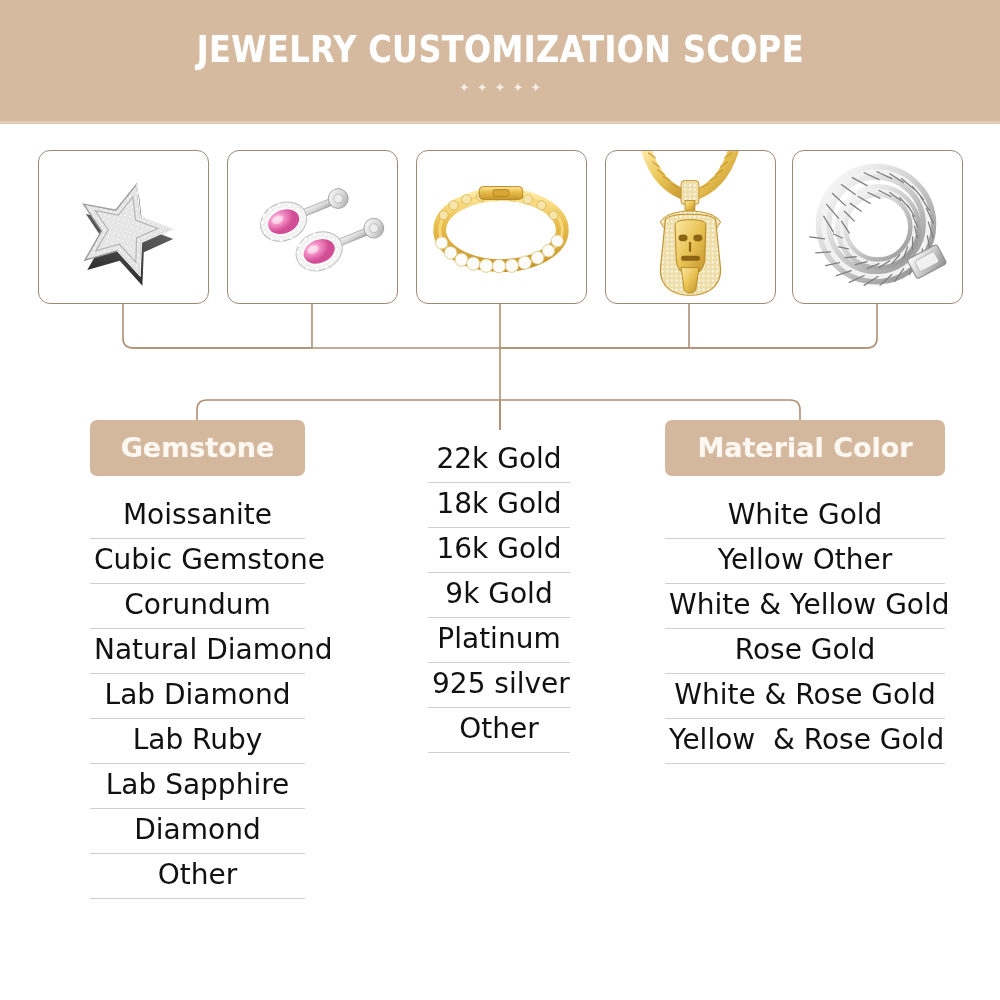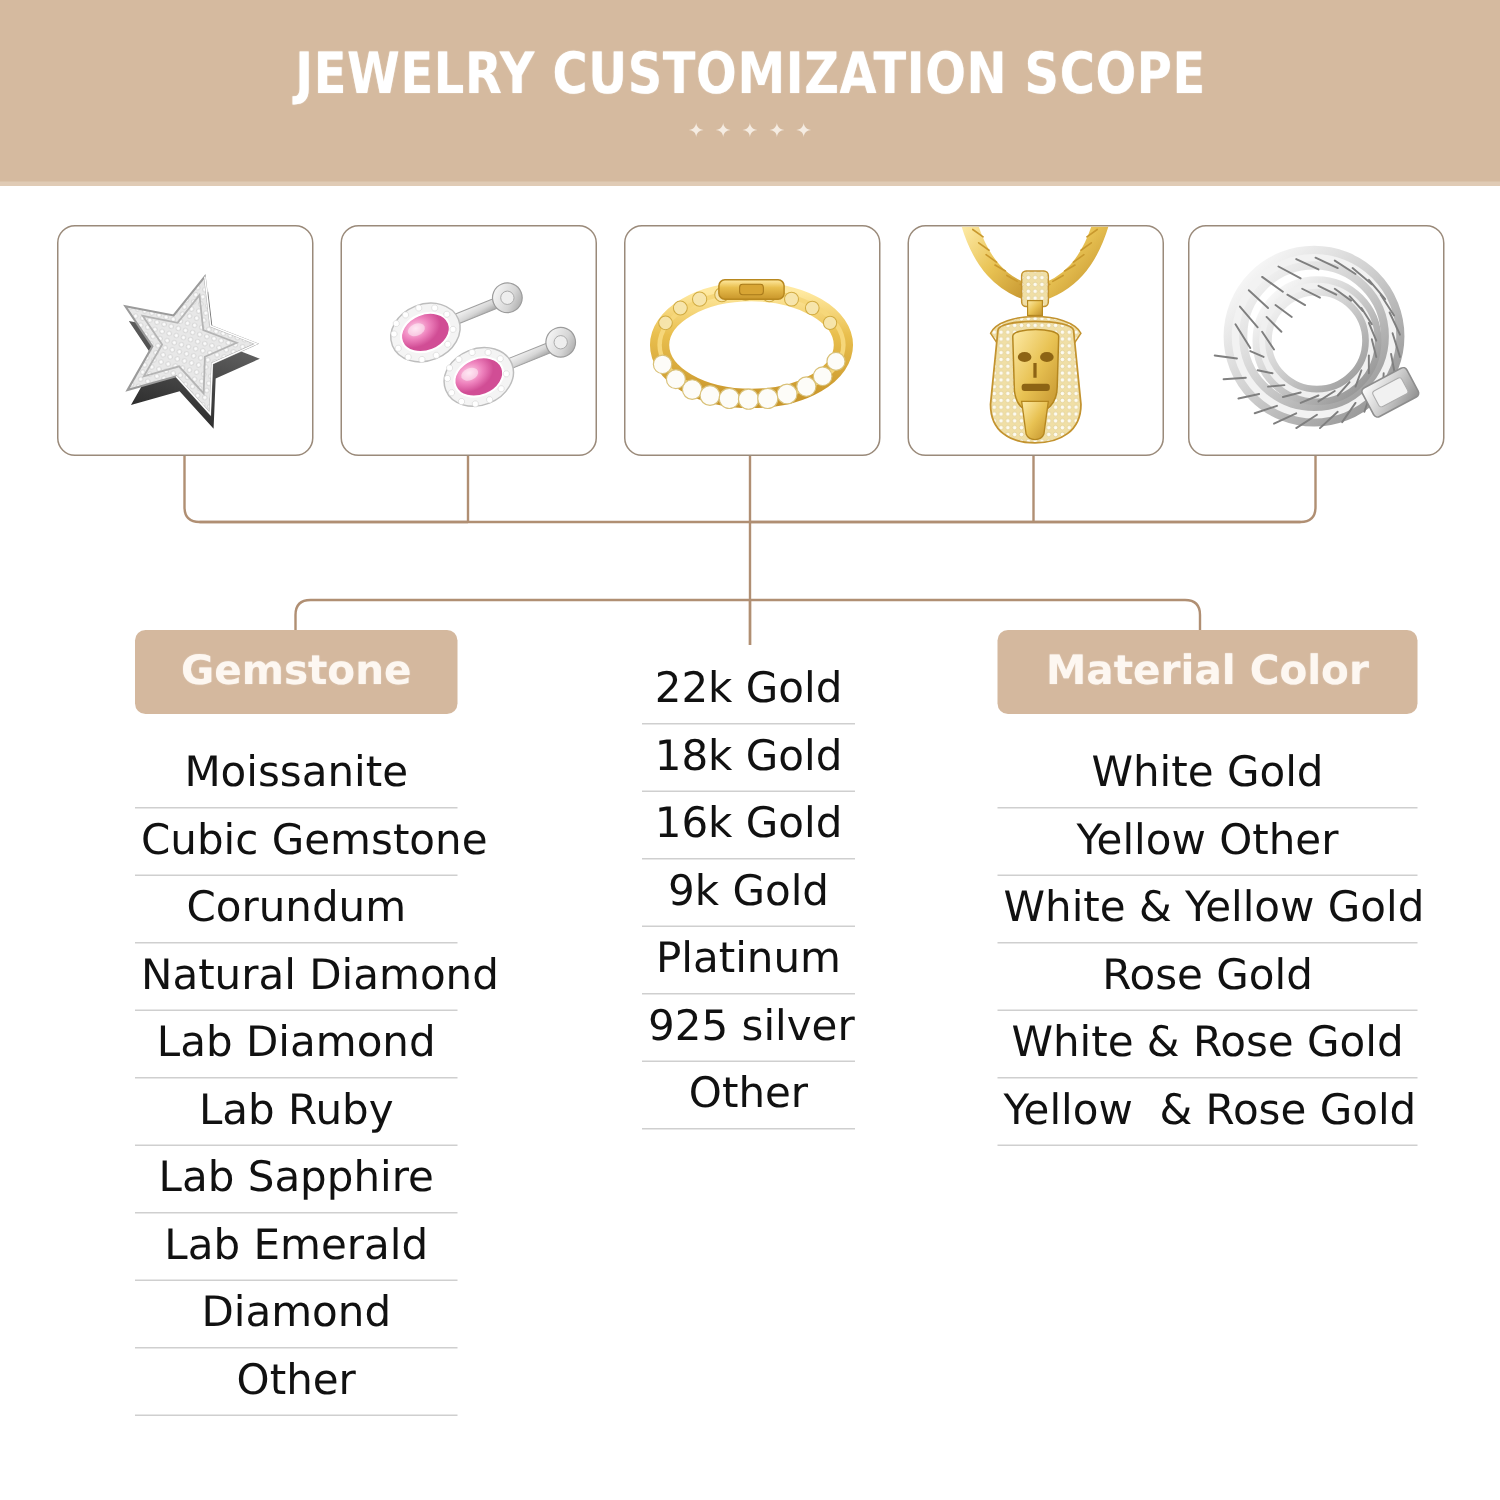--- a/index.html
+++ b/index.html
@@ -387,21 +387,20 @@
     <div class="col" style="left:90px; width:215px;">
       <div class="col-head">Gemstone</div>
       <ul class="col-list">
         <li>Moissanite</li>
         <li>Cubic Gemstone</li>
         <li>Corundum</li>
         <li>Natural Diamond</li>
         <li>Lab Diamond</li>
         <li>Lab Ruby</li>
         <li>Lab Sapphire</li>
-        <li>Lab Emerald</li>
         <li>Diamond</li>
         <li>Other</li>
       </ul>
     </div>
 
     <div class="col" style="left:428px; width:142px;">
       <ul class="col-list">
         <li>22k Gold</li>
         <li>18k Gold</li>
         <li>16k Gold</li>

